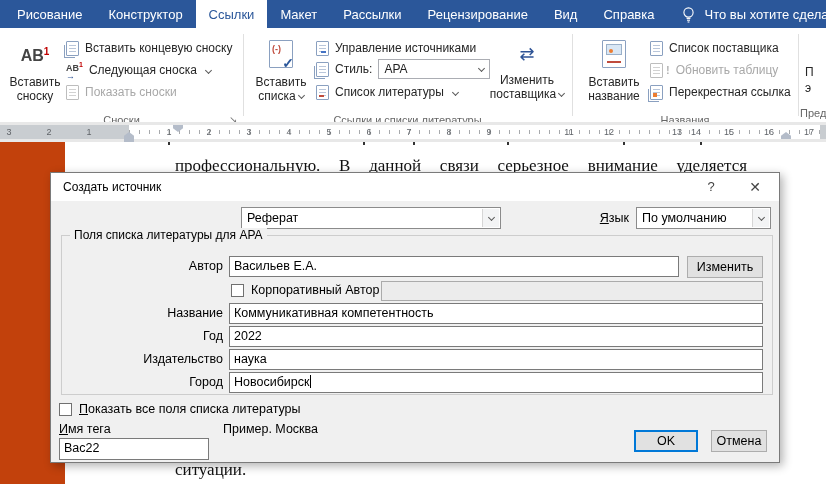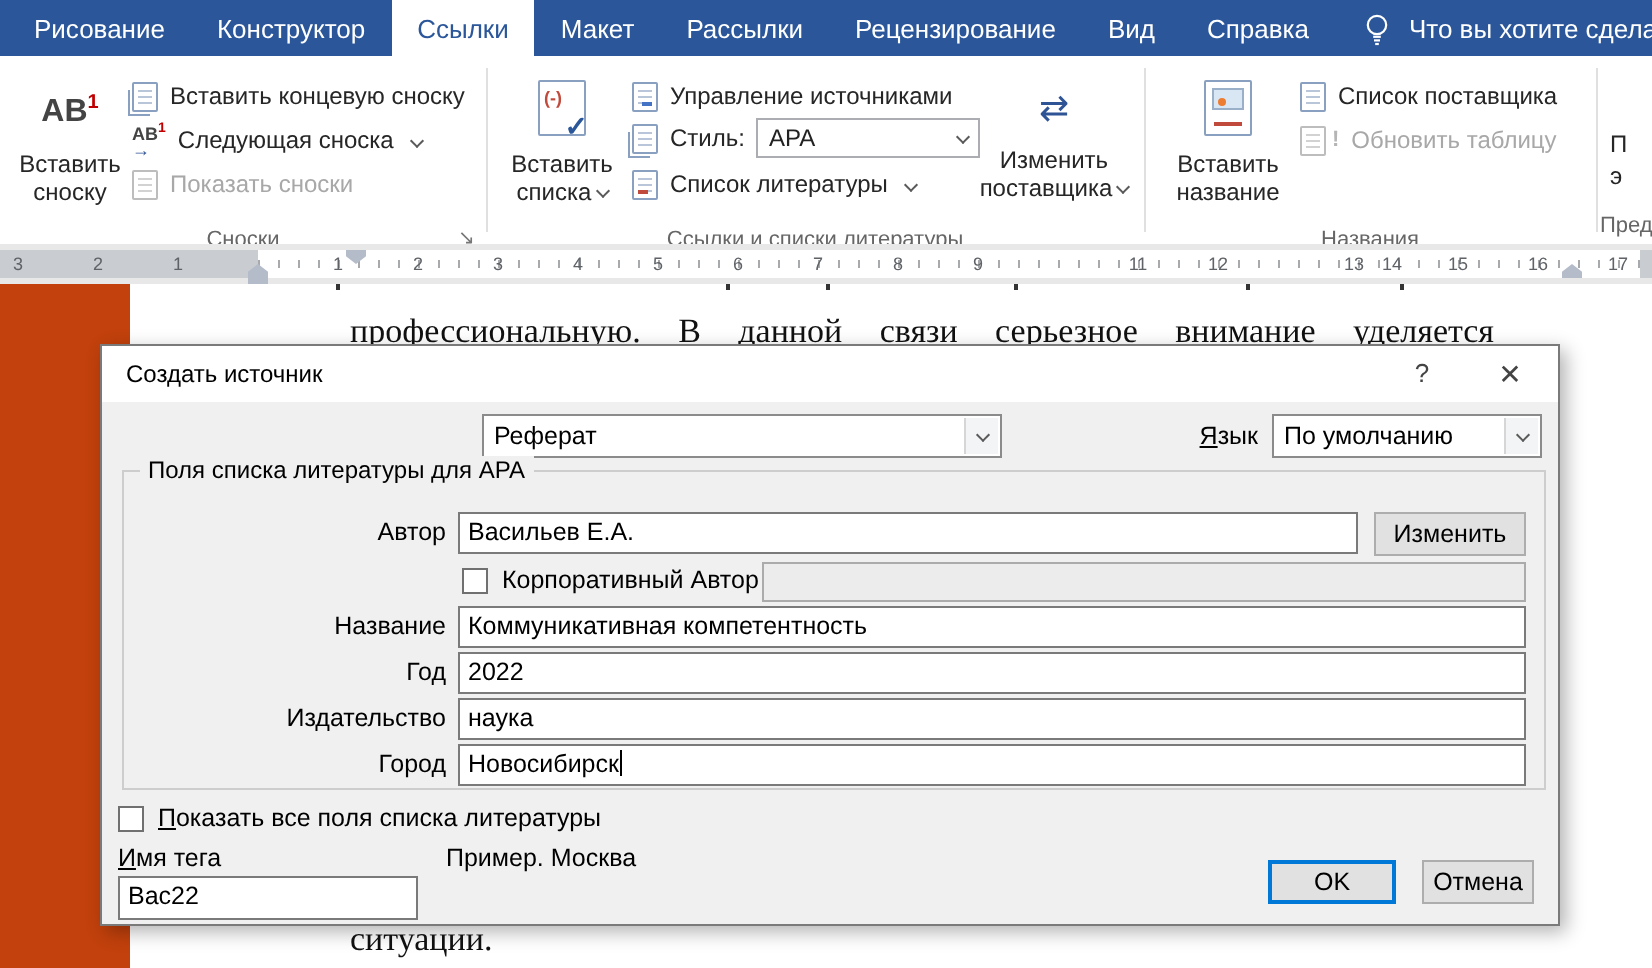--- a/index.html
+++ b/index.html
@@ -201,20 +201,24 @@
       <span>название</span>
     </div>
     <div class="rrow" style="left:650px; top:10px;">
       <span class="icn"></span>
       <span>Список поставщика</span>
     </div>
     <div class="rrow disabledtxt" style="left:650px; top:32px;">
       <span class="icn gray"></span>
         <span class="bang">!</span>
       <span>Обновить таблицу</span>
+    </div>
+    <div class="rrow" style="left:650px; top:54px;">
+      <span class="icn orangemark stack"></span>
+      <span>Перекрестная ссылка</span>
     </div>
     <div class="grouplabel" style="left:572px; width:226px;">Названия</div>
 
     <div style="position:absolute; left:799px; top:0; width:27px; height:94px; overflow:hidden;">
       <span style="position:absolute; left:6px; top:37px;">П</span>
       <span style="position:absolute; left:6px; top:53px;">э</span>
       <span class="grouplabel" style="left:1px; width:40px; text-align:left;">Пред</span>
     </div>
   </div>
 

